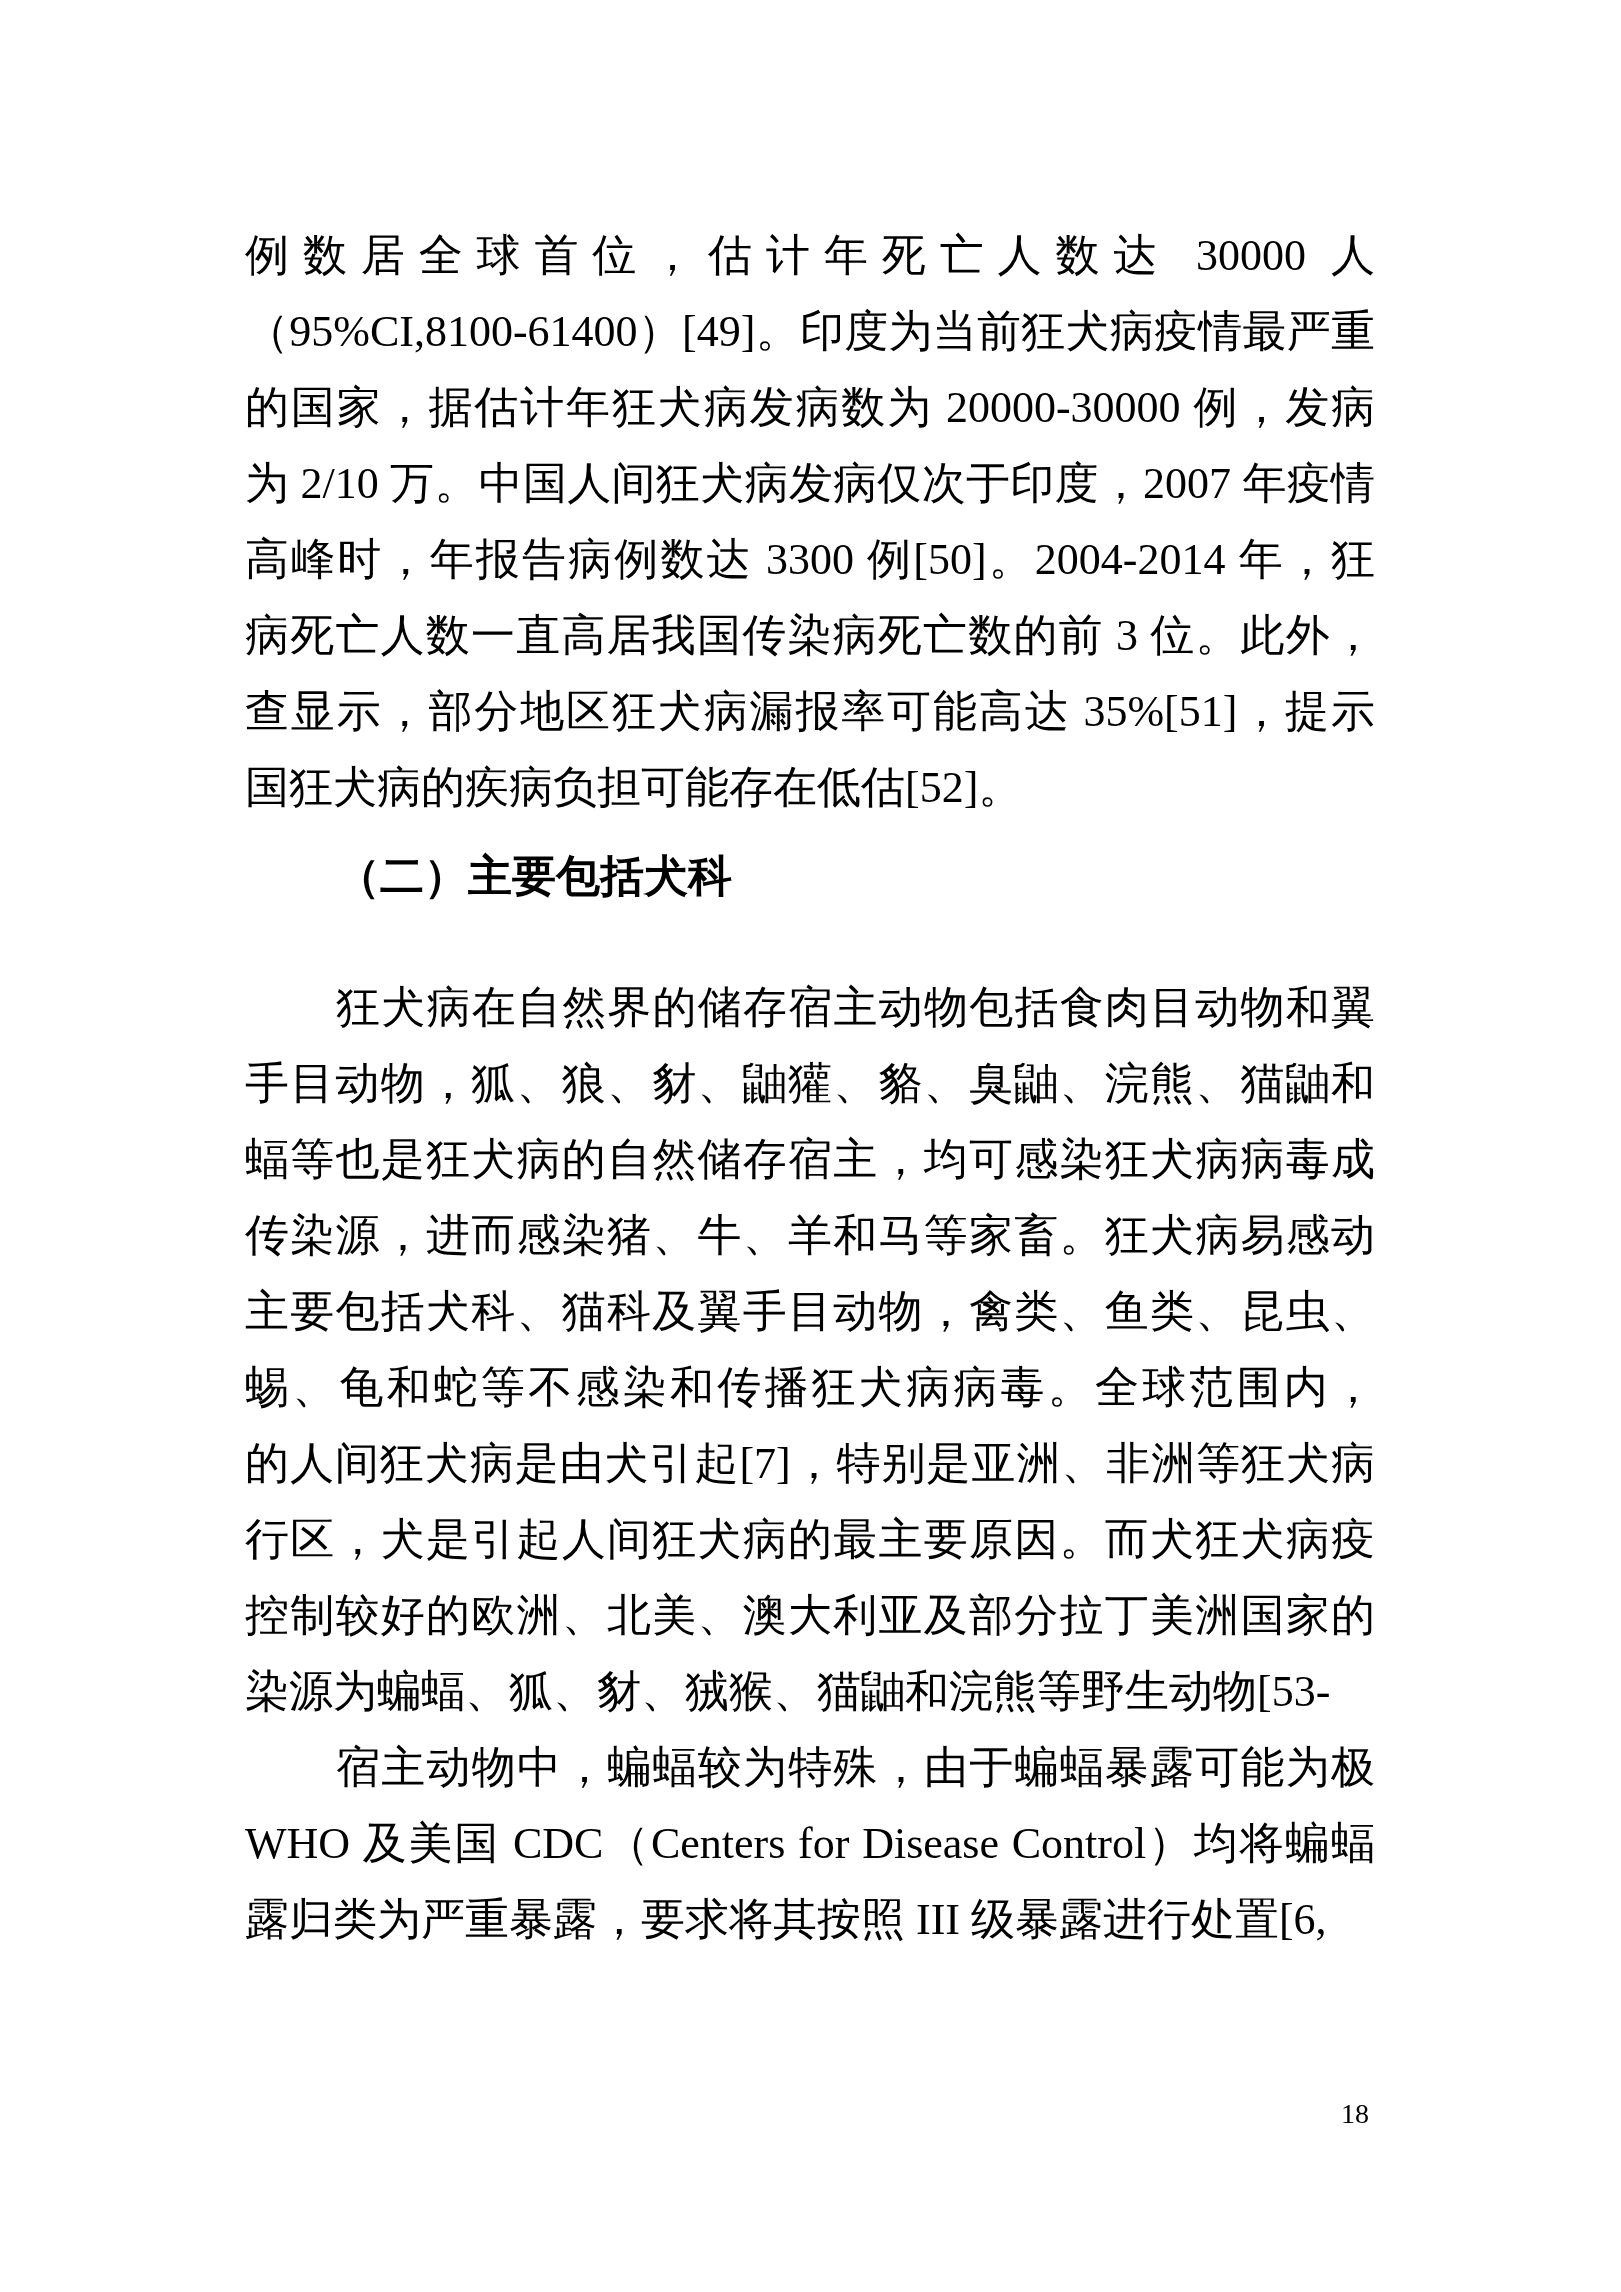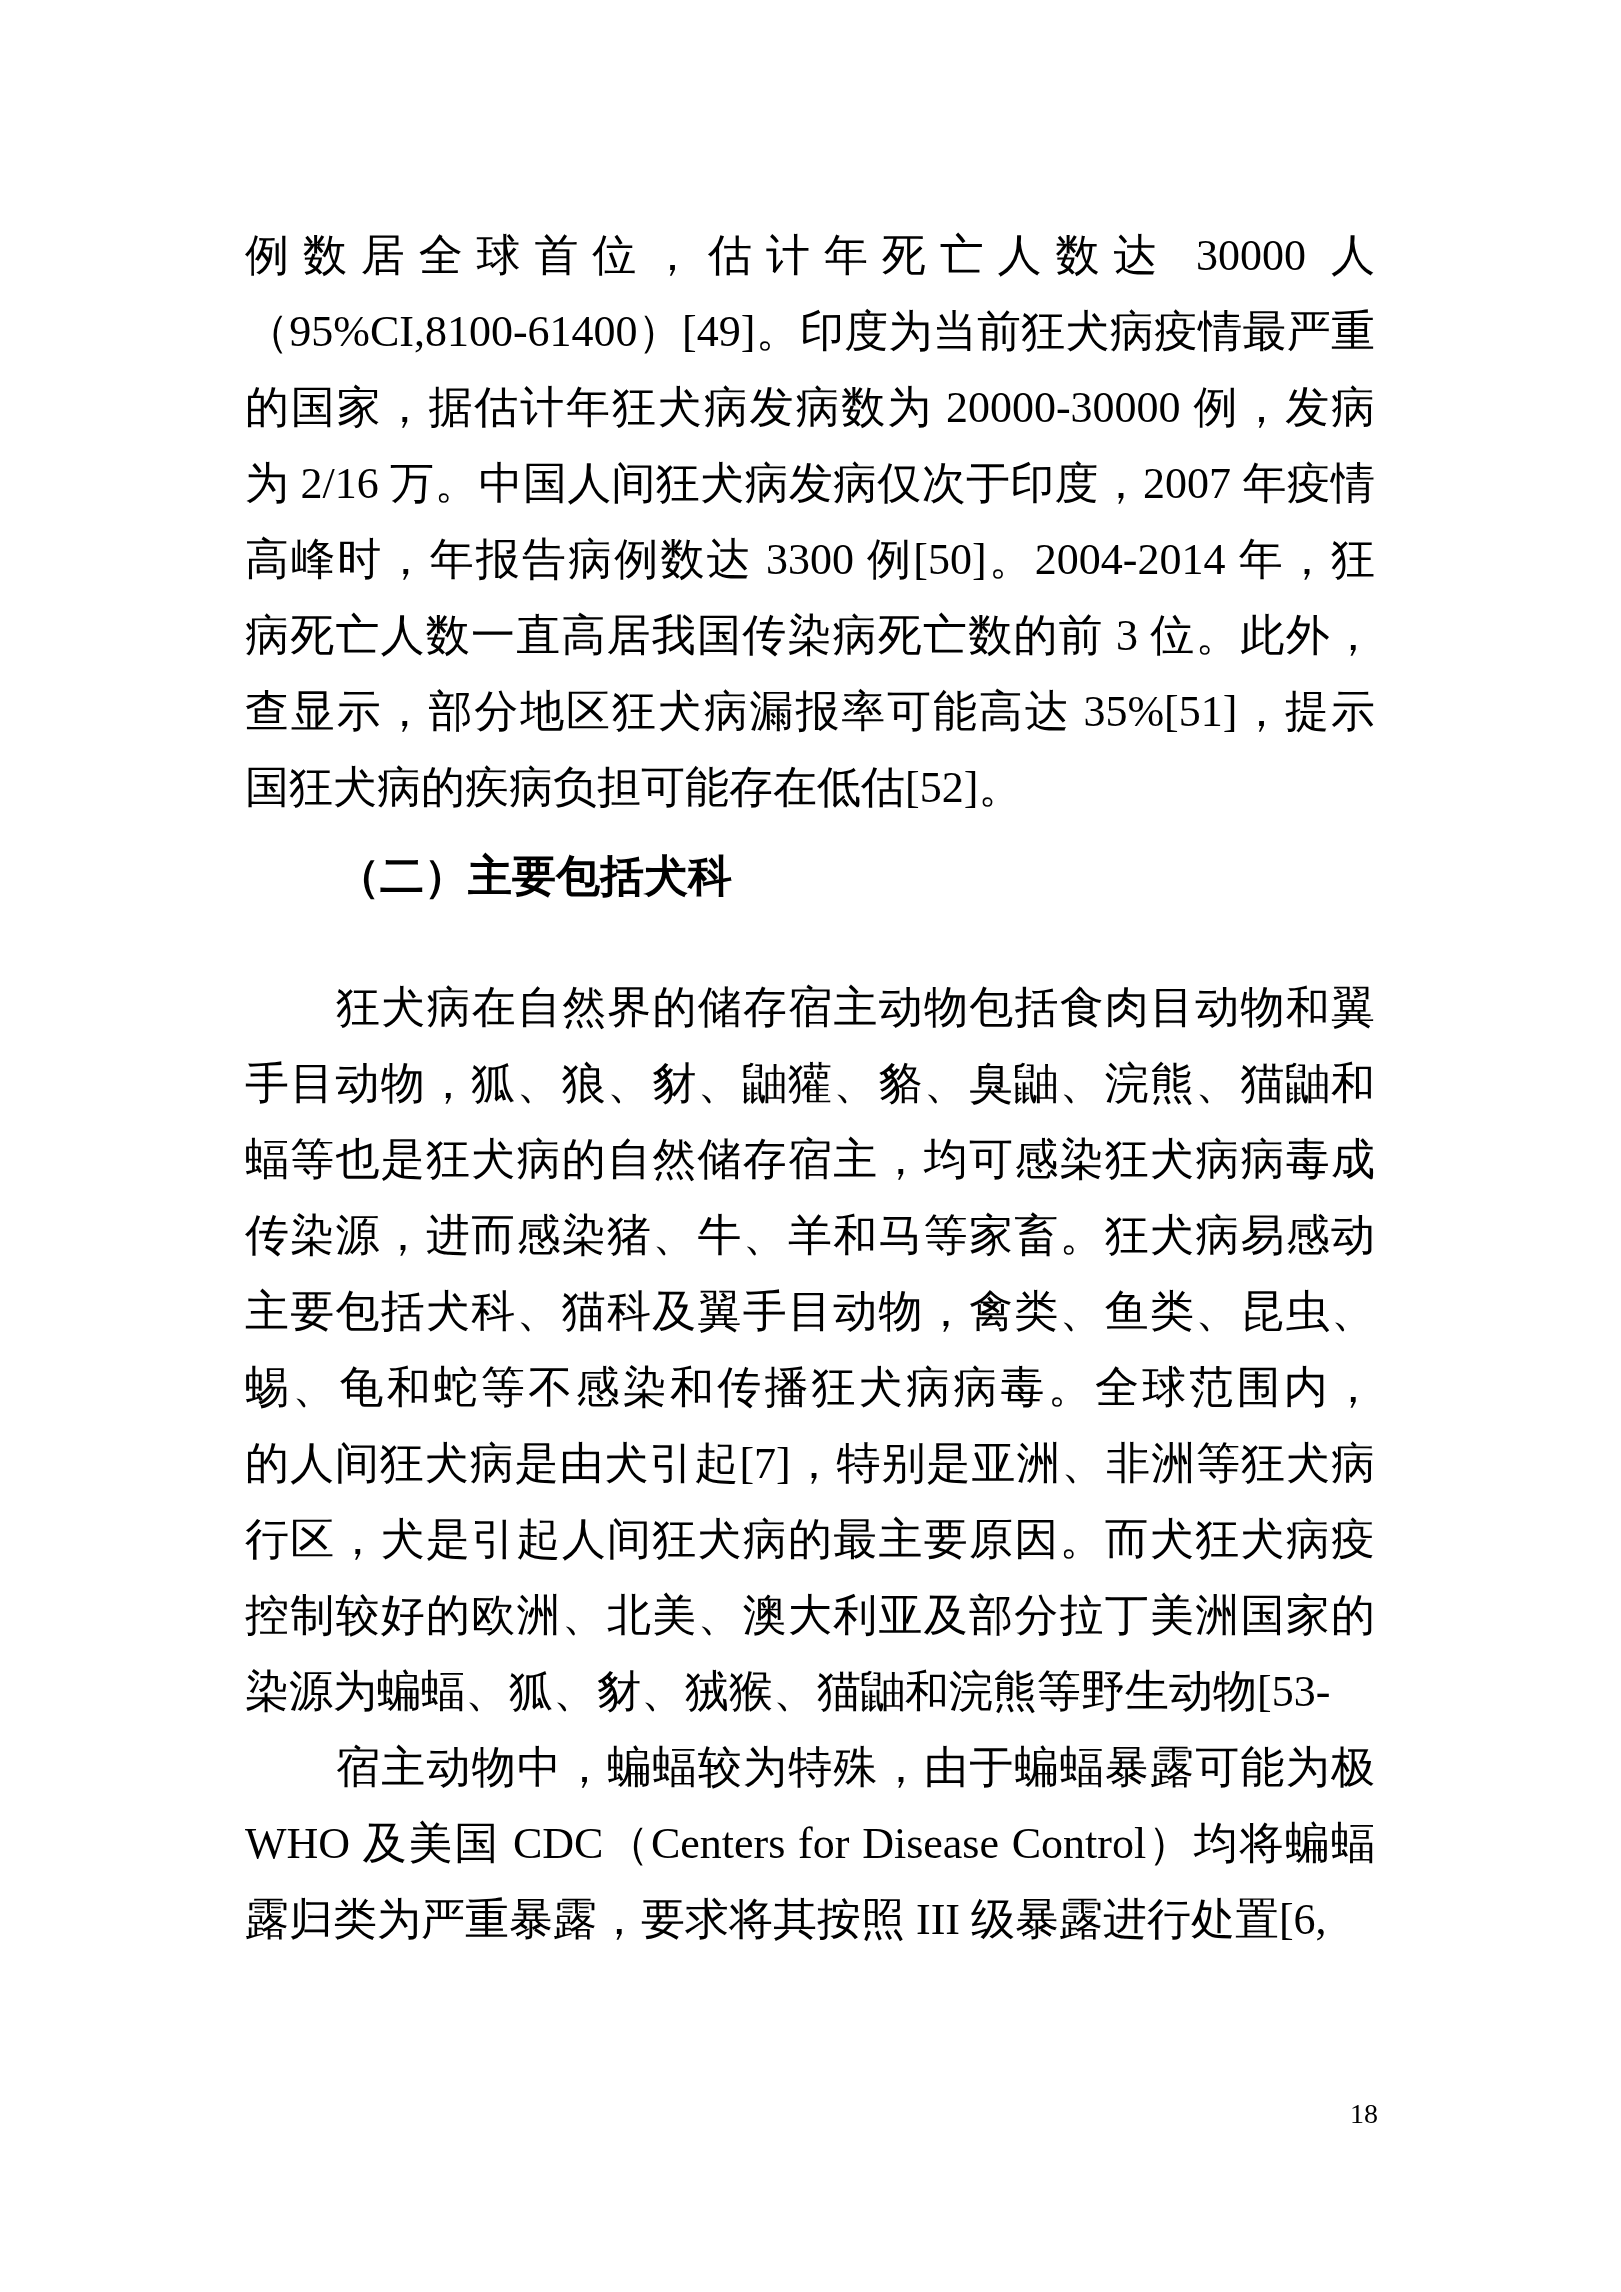--- a/index.html
+++ b/index.html
@@ -43,39 +43,39 @@
     height: 76px;
     line-height: 76px;
     font-size: 44px;
     font-weight: bold;
     margin: 12.7px 0 55px 0;
     text-indent: 91px;
     text-align: left;
   }
   .pagenum {
     position: absolute;
-    left: 248px;
+    left: 239px;
     top: 2094px;
     width: 1130px;
     text-align: right;
     font-size: 28px;
     line-height: 39px;
   }
 </style>
 </head>
 <body>
 
 <div class="page">
   <div class="body-block">
 
     <div class="para">
       <div class="tline">例数居全球首位，估计年死亡人数达 30000 人</div>
       <div class="tline">（95%CI,8100-61400）[49]。印度为当前狂犬病疫情最严重</div>
       <div class="tline">的国家，据估计年狂犬病发病数为 20000-30000 例，发病率</div>
-      <div class="tline">为 2/16 万。中国人间狂犬病发病仅次于印度，2007 年疫情</div>
+      <div class="tline">为 2/10 万。中国人间狂犬病发病仅次于印度，2007 年疫情</div>
       <div class="tline">高峰时，年报告病例数达 3300 例[50]。2004-2014 年，狂犬</div>
       <div class="tline">病死亡人数一直高居我国传染病死亡数的前 3 位。此外，调</div>
       <div class="tline">查显示，部分地区狂犬病漏报率可能高达 35%[51]，提示我</div>
       <div class="tline last">国狂犬病的疾病负担可能存在低估[52]。</div>
     </div>
 
     <div class="heading">（二）主要包括犬科</div>
 
     <div class="para">
       <div class="tline indent">狂犬病在自然界的储存宿主动物包括食肉目动物和翼</div>

